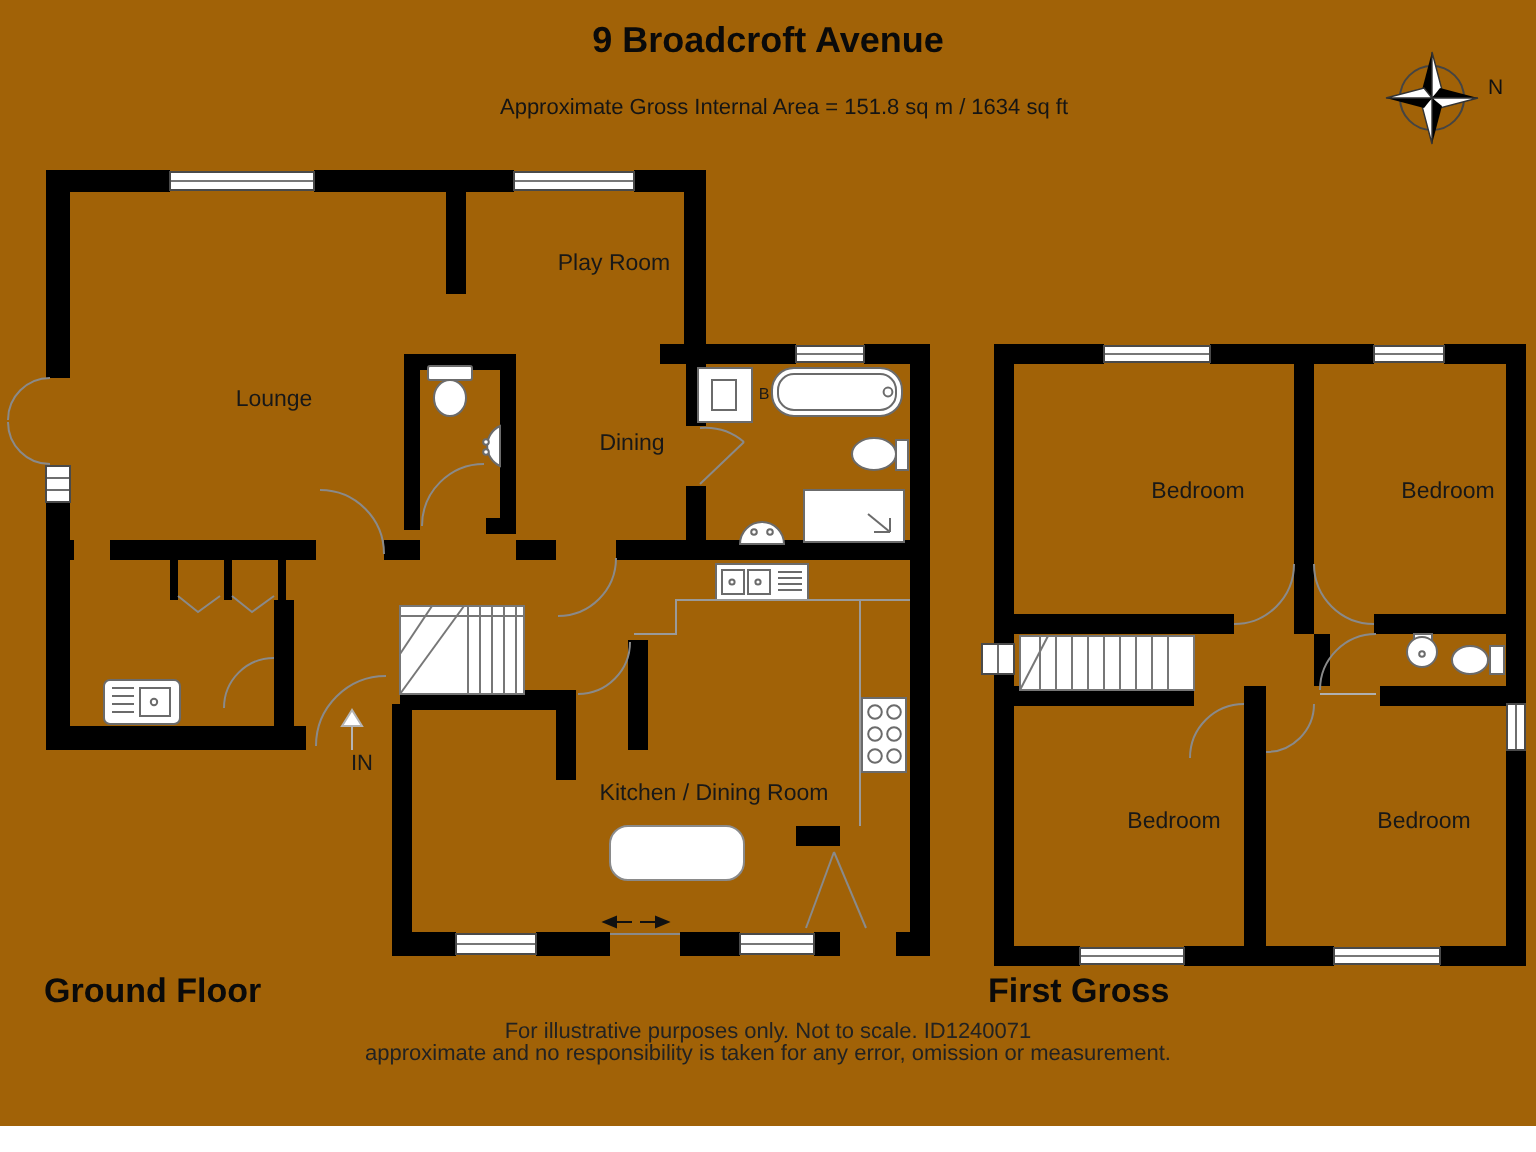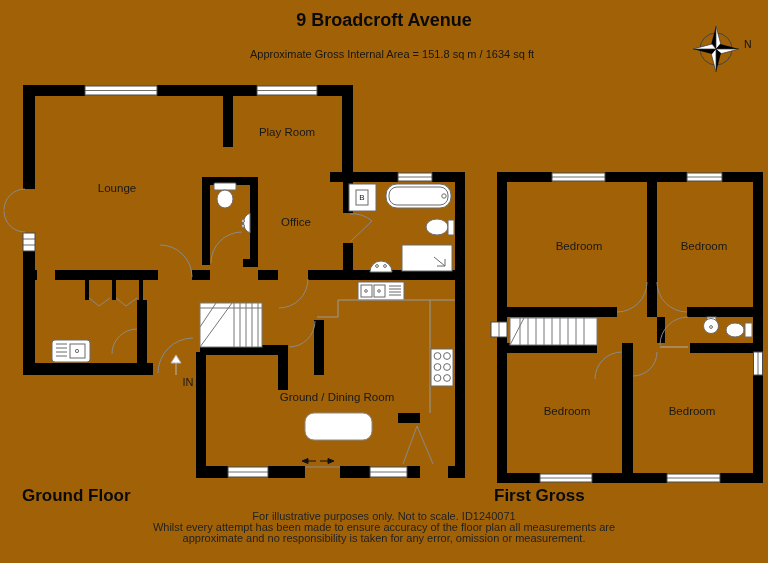--- a/index.html
+++ b/index.html
@@ -1,20 +1,20 @@
 <!DOCTYPE html>
 <html><head>
 <meta charset="utf-8">
 <style>
   html,body{margin:0;padding:0;background:#ffffff;}
   #page{position:relative;width:768px;height:563px;background:#a16207;overflow:hidden;
         font-family:Liberation Sans, sans-serif;color:#111;}
   #plan-svg{position:absolute;left:0;top:0;}
   .lbl{position:absolute;transform:translate(-50%,-50%);white-space:nowrap;
-       font-size:11.5px;color:#181818;}
+       font-size:11.5px;color:#181818;margin-left:20px;}
   .lbl-small{font-size:8px;}
   .floor-title{position:absolute;font-size:17px;font-weight:bold;color:#0a0a0a;white-space:nowrap;}
   .page-title{position:absolute;left:0;right:0;top:10px;text-align:center;
               font-size:18px;font-weight:bold;color:#0a0a0a;}
   .page-sub{position:absolute;left:16px;right:0;top:48px;text-align:center;font-size:11px;color:#151515;}
   .footer{position:absolute;left:0;right:0;top:511px;text-align:center;
           font-size:11px;line-height:10.8px;color:#222;}
   .north{position:absolute;font-size:10.5px;color:#111;}
 </style>
 </head>
@@ -320,34 +320,33 @@
     <polygon points="693,49 712,54 716,49" fill="#000"></polygon>
     <polygon points="693,49 712,44 716,49" fill="#fff" stroke="#333" stroke-width="0.7"></polygon>
   </g>
 </svg>
 
   <div class="page-title">9 Broadcroft Avenue</div>
   <div class="page-sub">Approximate Gross Internal Area = 151.8 sq m / 1634 sq ft</div>
 
   <div class="north" style="left:744px;top:38px;">N</div>
 
-  <div class="lbl" style="left:117px;top:188px;">Lounge</div>
+  <div class="lbl" style="left:117px;top:200px;">Lounge</div>
   <div class="lbl" style="left:287px;top:132px;">Play Room</div>
-  <div class="lbl" style="left:296px;top:222px;">Office</div>
-  <div class="lbl" style="left:337px;top:397px;">Ground / Dining Room</div>
-  <div class="lbl" style="left:188px;top:382px;font-size:11px;">IN</div>
+  <div class="lbl" style="left:296px;top:222px;">Dining</div>
+  <div class="lbl" style="left:337px;top:397px;">Kitchen / Dining Room</div>
+  <div class="lbl" style="left:161px;top:382px;font-size:11px;">IN</div>
   <div class="lbl lbl-small" style="left:362px;top:197px;">B</div>
 
   <div class="lbl" style="left:579px;top:246px;">Bedroom</div>
   <div class="lbl" style="left:704px;top:246px;">Bedroom</div>
   <div class="lbl" style="left:567px;top:411px;">Bedroom</div>
   <div class="lbl" style="left:692px;top:411px;">Bedroom</div>
 
   <div class="floor-title" style="left:22px;top:486px;">Ground Floor</div>
   <div class="floor-title" style="left:494px;top:486px;">First Gross</div>
 
   <div class="footer">
     <div>For illustrative purposes only. Not to scale. ID1240071</div>
-    <div>Whilst every attempt has been made to ensure accuracy of the floor plan all measurements are</div>
     <div>approximate and no responsibility is taken for any error, omission or measurement.</div>
   </div>
 
 </div>
 
 </body></html>

